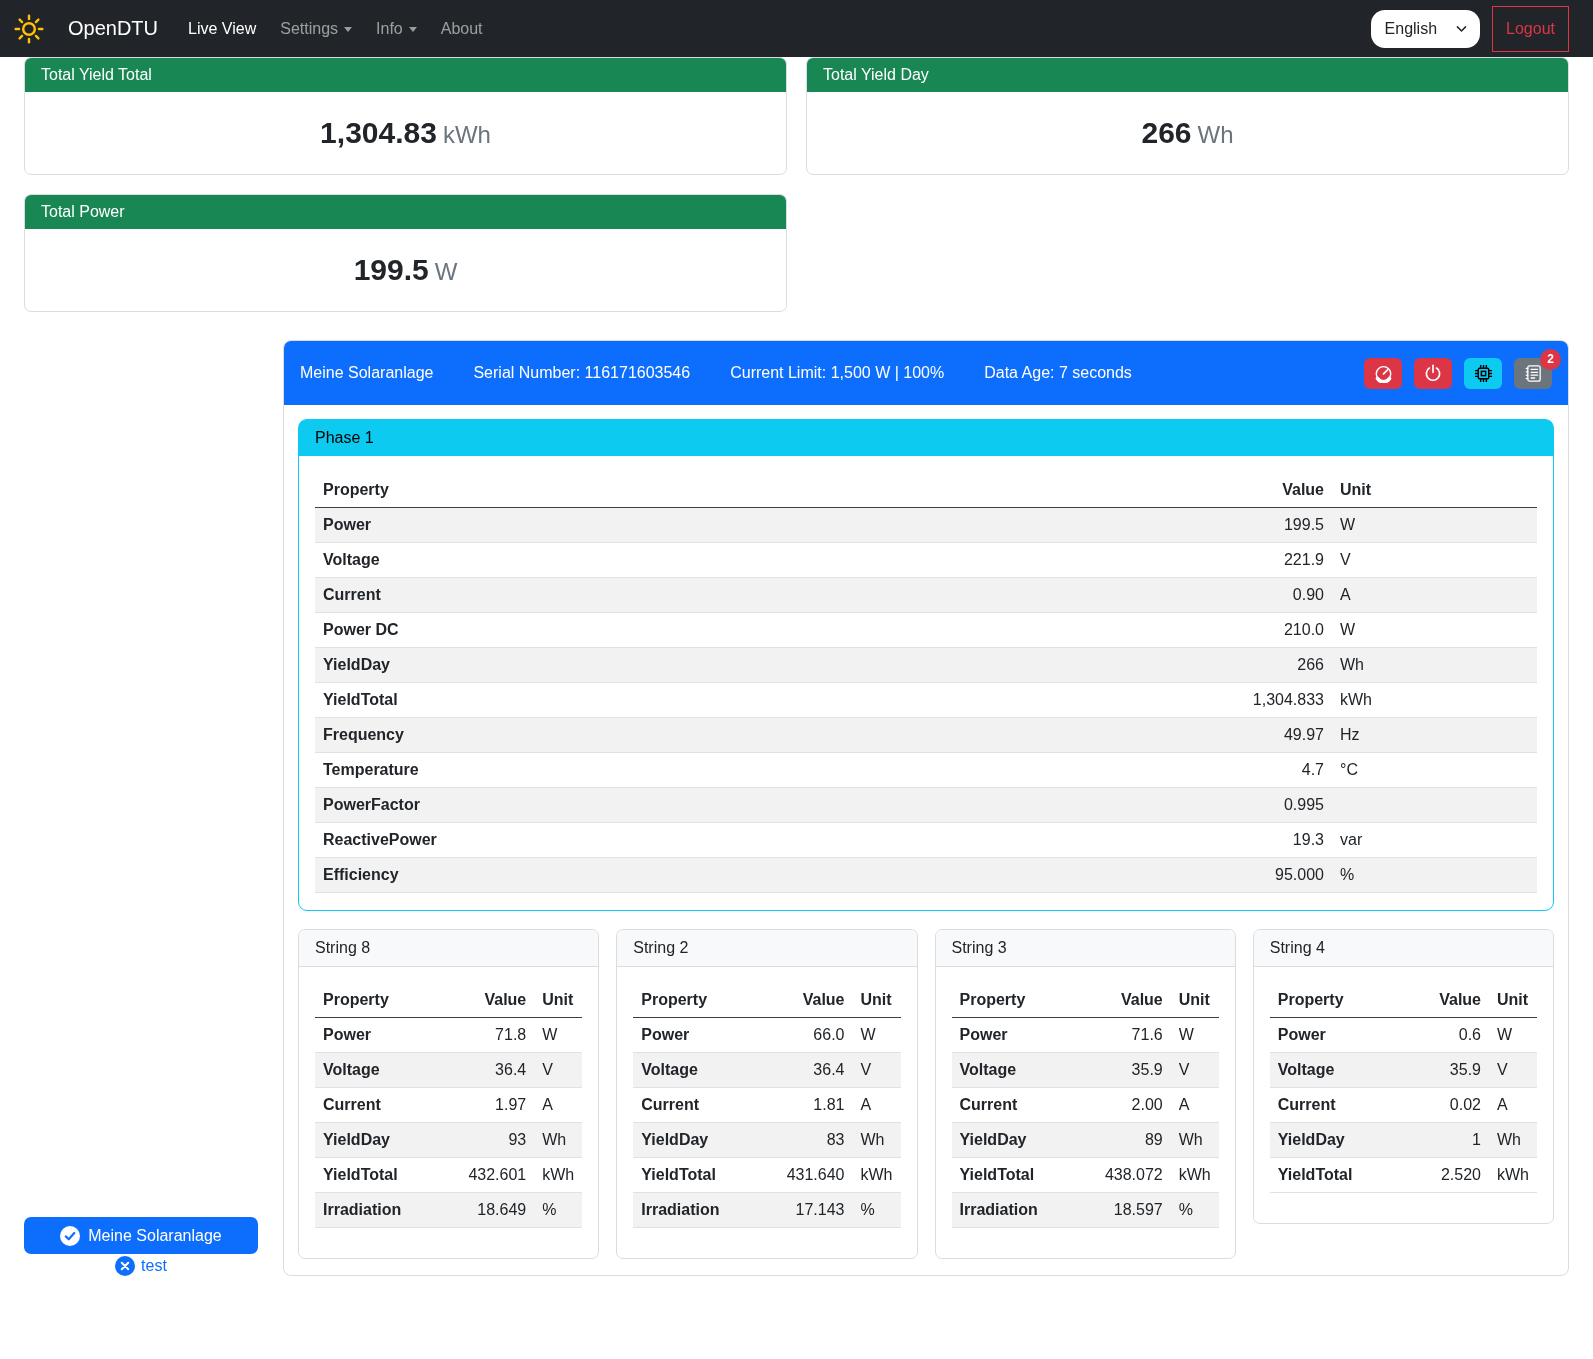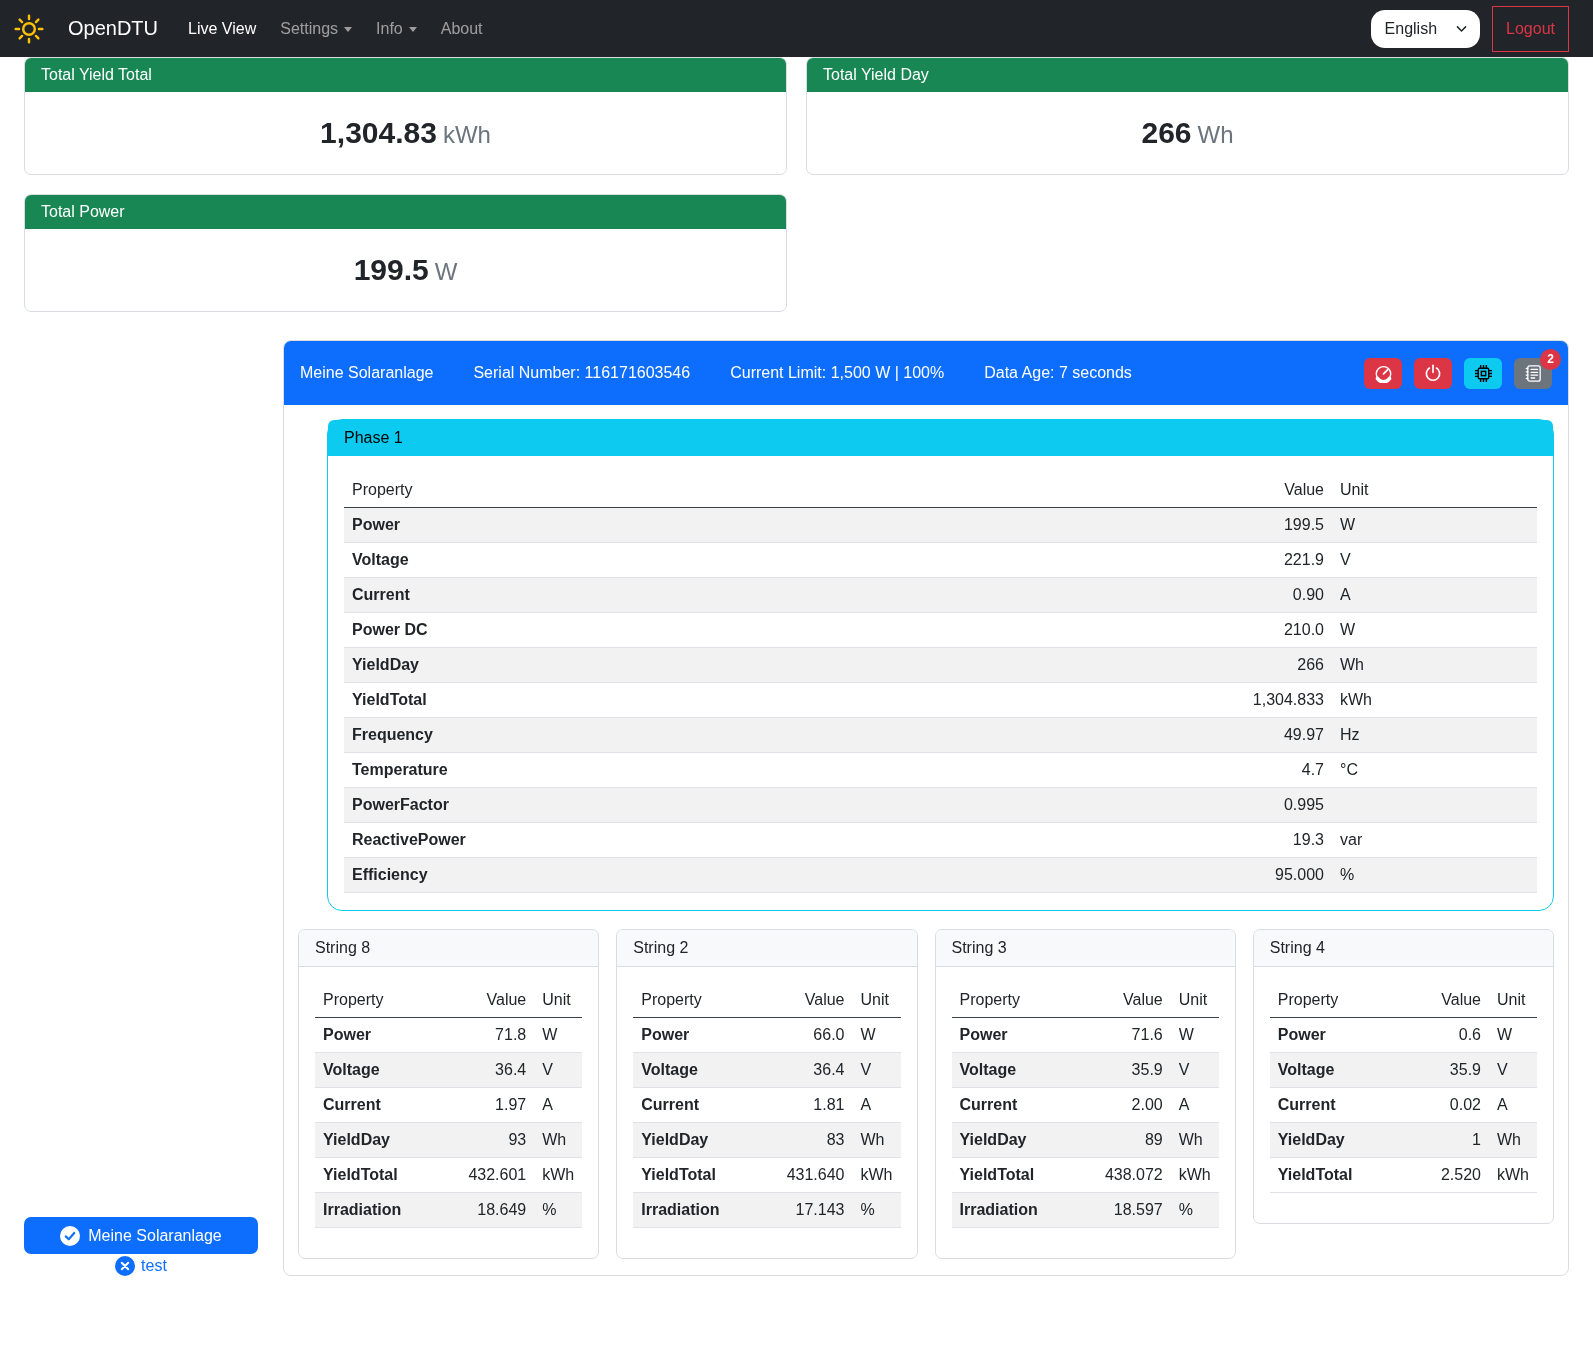--- a/index.html
+++ b/index.html
@@ -95,33 +95,33 @@
   .icon-btn.secondary { background:#6c757d; }
   .event-badge {
     position:absolute; top:-9px; right:-9px;
     background:#dc3545; color:#fff; border-radius:50%;
     width:21px; height:21px; font-size:12px; font-weight:700;
     display:flex; align-items:center; justify-content:center;
   }
   .main-card-body { padding:14px 14px 16px 14px; }
 
   
-  .phase-card { border:1px solid #0dcaf0; border-radius:15px; margin-bottom:18px; background:#fff;margin-left:29px; }
+  .phase-card { border:1px solid #0dcaf0; border-radius:9px; margin-bottom:18px; background:#fff; }
   .phase-card-header {
     background:#0dcaf0; color:#000; padding:9px 16px; font-size:16px;
     border-radius:6px 6px 0 0;
   }
   .phase-card-body { padding:17px 16px; }
 
   
   table.data-table { width:100%; border-collapse:collapse; font-size:16px; }
   .data-table th, .data-table td {
     padding:8px; text-align:left; border-bottom:1px solid #dee2e6; vertical-align:middle;
   }
-  .data-table thead th { font-weight:400; border-bottom:1px solid #3a3f44; }
+  .data-table thead th { font-weight:700; border-bottom:1px solid #3a3f44; }
   .data-table .col-value, .data-table .value-cell { text-align:right; }
   .data-table .prop-cell { font-weight:700; }
   .phase-table .col-unit, .phase-table .unit-cell { width:205px; }
   .phase-table tbody tr:nth-child(odd) { background:#f2f2f2; }
   .string-table .col-unit, .string-table .unit-cell { width:48px; }
   .string-table tbody tr:nth-child(even) { background:#f2f2f2; }
 
   
   .strings-row { display:grid; grid-template-columns:repeat(4,1fr); gap:17px; align-items:start; }
   .string-card { border:1px solid #d9dde2; border-radius:7px; background:#fff; }

